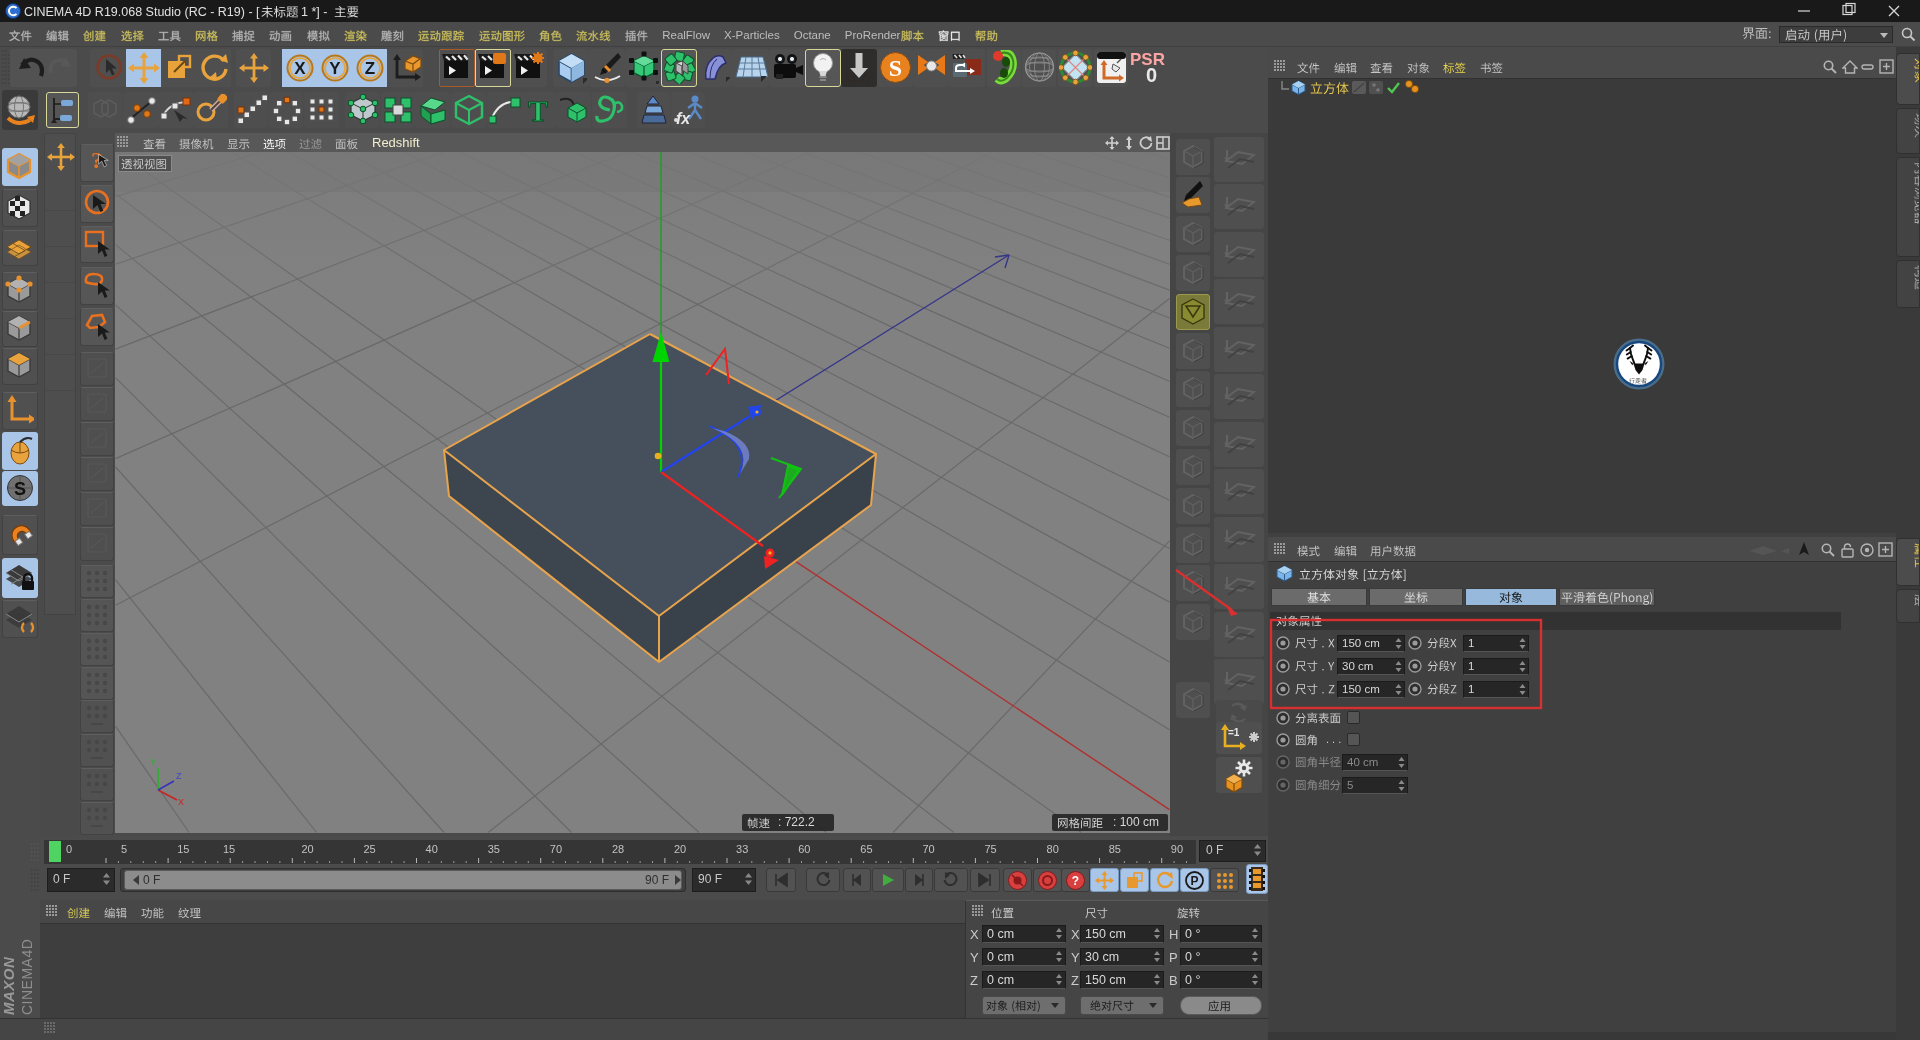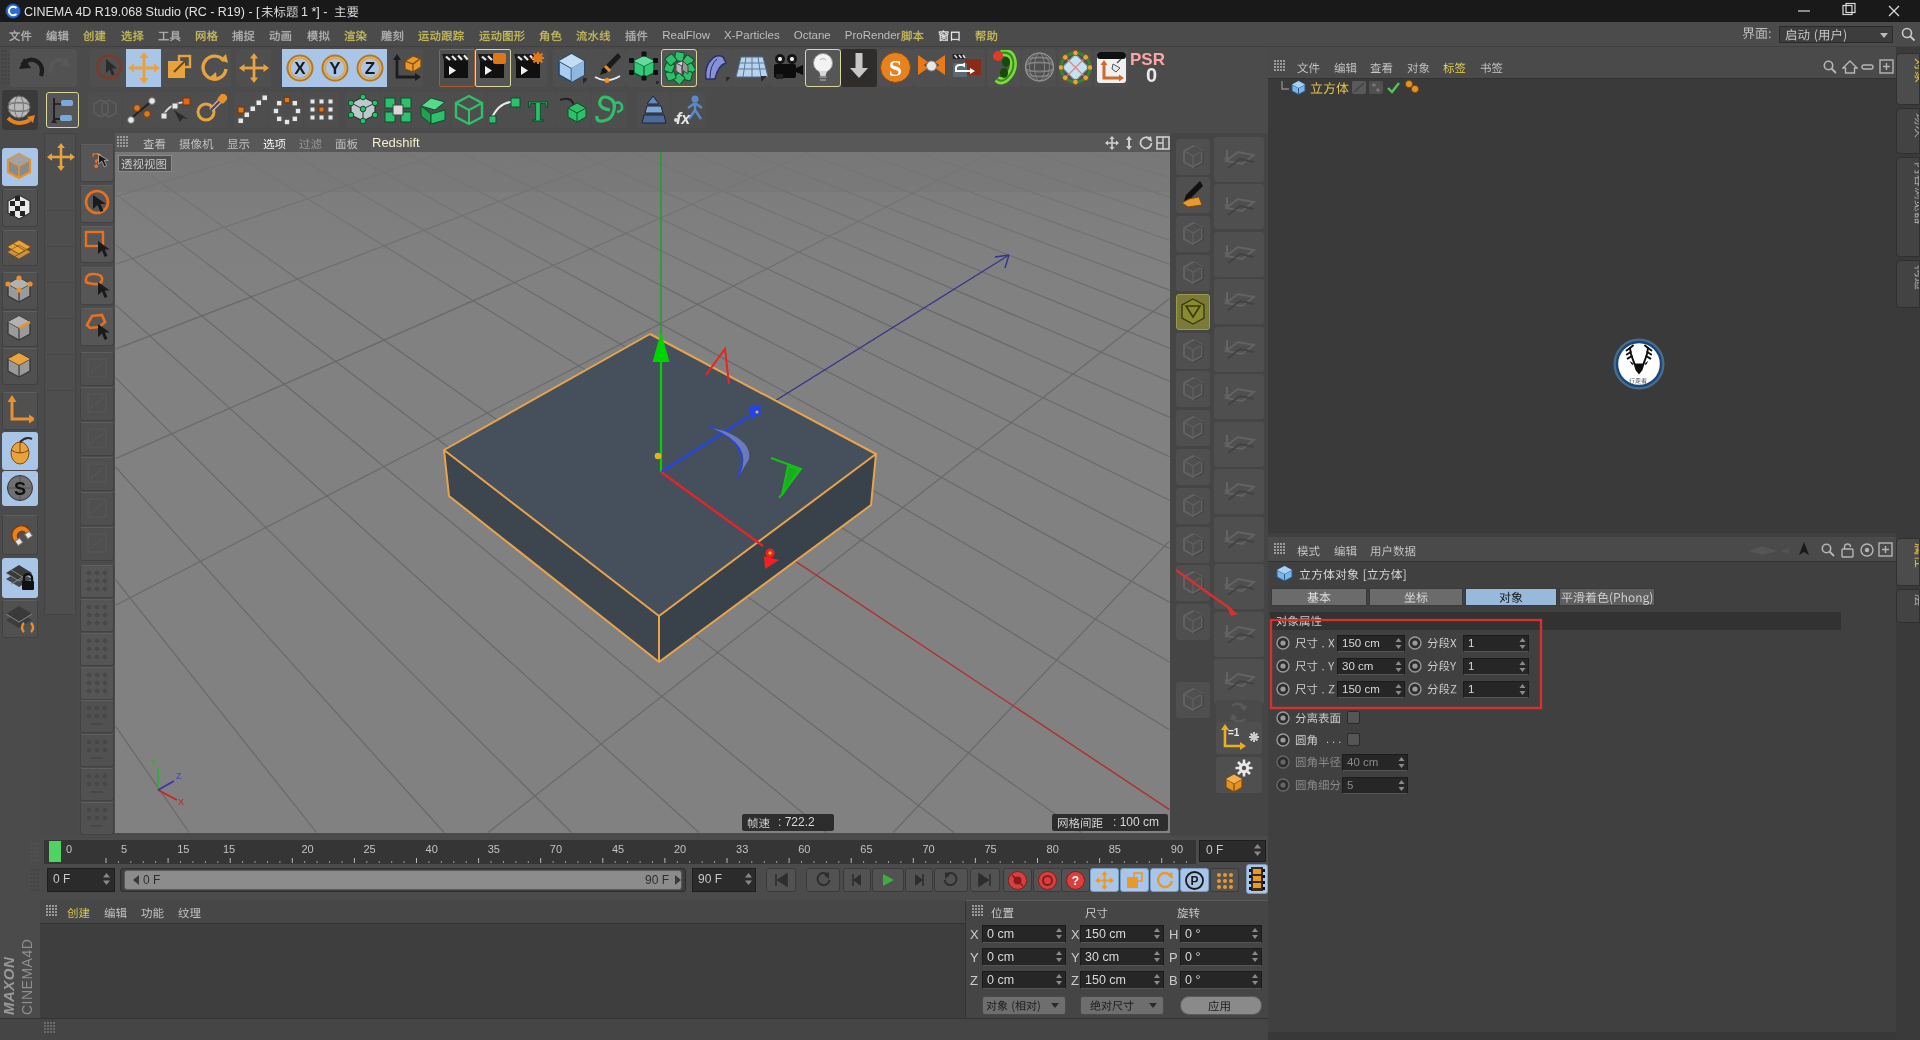--- a/index.html
+++ b/index.html
@@ -1903,21 +1903,21 @@
     </svg>
     <div style="position:absolute;left:66.0px;top:843px;font:normal 11px 'Liberation Sans',sans-serif;color:#c2c2c2;white-space:pre;">0</div>
     <div style="position:absolute;left:121.1px;top:843px;font:normal 11px 'Liberation Sans',sans-serif;color:#c2c2c2;white-space:pre;">5</div>
     <div style="position:absolute;left:177.2px;top:843px;font:normal 11px 'Liberation Sans',sans-serif;color:#c2c2c2;white-space:pre;">15</div>
     <div style="position:absolute;left:223px;top:843px;font:normal 11px 'Liberation Sans',sans-serif;color:#c2c2c2;white-space:pre;">15</div>
     <div style="position:absolute;left:301.4px;top:843px;font:normal 11px 'Liberation Sans',sans-serif;color:#c2c2c2;white-space:pre;">20</div>
     <div style="position:absolute;left:363.5px;top:843px;font:normal 11px 'Liberation Sans',sans-serif;color:#c2c2c2;white-space:pre;">25</div>
     <div style="position:absolute;left:425.6px;top:843px;font:normal 11px 'Liberation Sans',sans-serif;color:#c2c2c2;white-space:pre;">40</div>
     <div style="position:absolute;left:487.7px;top:843px;font:normal 11px 'Liberation Sans',sans-serif;color:#c2c2c2;white-space:pre;">35</div>
     <div style="position:absolute;left:549.8px;top:843px;font:normal 11px 'Liberation Sans',sans-serif;color:#c2c2c2;white-space:pre;">70</div>
-    <div style="position:absolute;left:611.9px;top:843px;font:normal 11px 'Liberation Sans',sans-serif;color:#c2c2c2;white-space:pre;">45</div>
+    <div style="position:absolute;left:611.9px;top:843px;font:normal 11px 'Liberation Sans',sans-serif;color:#c2c2c2;white-space:pre;">28</div>
     <div style="position:absolute;left:674.0px;top:843px;font:normal 11px 'Liberation Sans',sans-serif;color:#c2c2c2;white-space:pre;">20</div>
     <div style="position:absolute;left:736.1px;top:843px;font:normal 11px 'Liberation Sans',sans-serif;color:#c2c2c2;white-space:pre;">33</div>
     <div style="position:absolute;left:798.2px;top:843px;font:normal 11px 'Liberation Sans',sans-serif;color:#c2c2c2;white-space:pre;">60</div>
     <div style="position:absolute;left:860.3px;top:843px;font:normal 11px 'Liberation Sans',sans-serif;color:#c2c2c2;white-space:pre;">65</div>
     <div style="position:absolute;left:922.4px;top:843px;font:normal 11px 'Liberation Sans',sans-serif;color:#c2c2c2;white-space:pre;">70</div>
     <div style="position:absolute;left:984.5px;top:843px;font:normal 11px 'Liberation Sans',sans-serif;color:#c2c2c2;white-space:pre;">75</div>
     <div style="position:absolute;left:1046.6px;top:843px;font:normal 11px 'Liberation Sans',sans-serif;color:#c2c2c2;white-space:pre;">80</div>
     <div style="position:absolute;left:1108.7px;top:843px;font:normal 11px 'Liberation Sans',sans-serif;color:#c2c2c2;white-space:pre;">85</div>
     <div style="position:absolute;left:1170.8px;top:843px;font:normal 11px 'Liberation Sans',sans-serif;color:#c2c2c2;white-space:pre;">90</div>
     <div style="position:absolute;left:1199px;top:840px;width:67px;height:22px;background:#2b2b2b;border:1px solid #1e1e1e;"></div>

